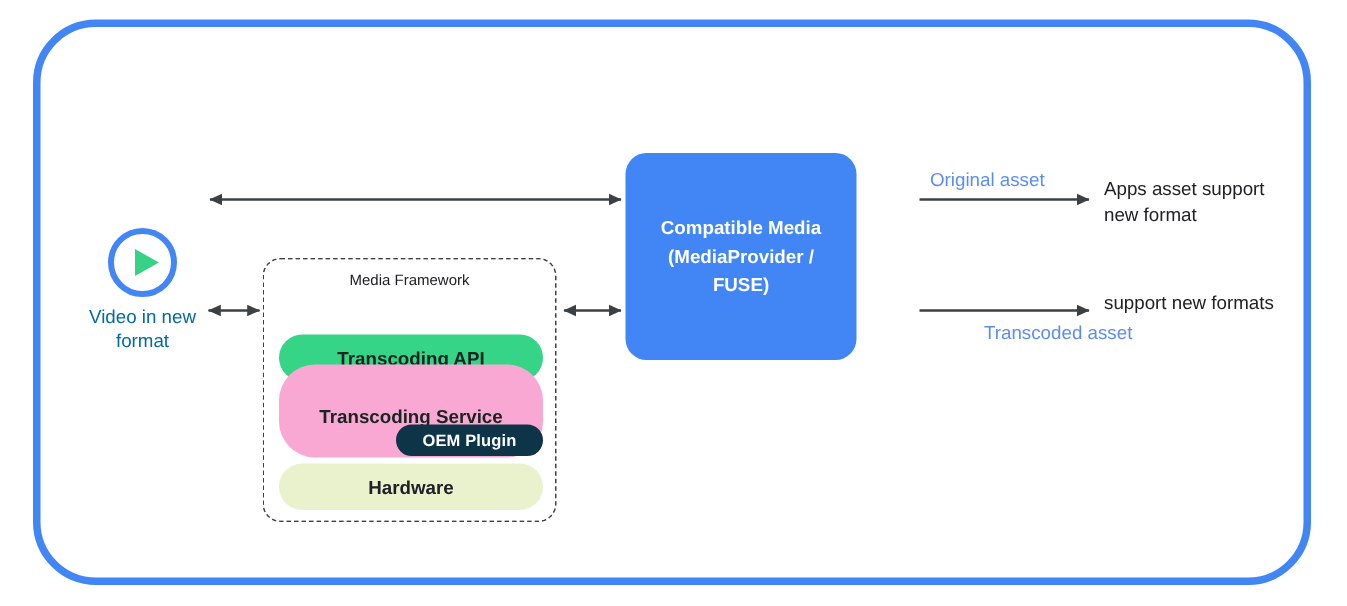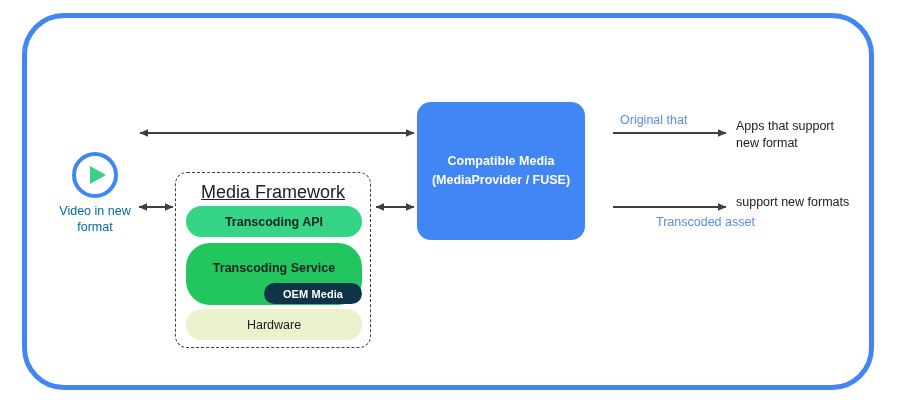--- a/index.html
+++ b/index.html
@@ -76,54 +76,53 @@
     border: 1.6px dashed #3c4043;
     border-radius: 12px;
     background: #ffffff;
   }
   .framework-title {
     position: absolute;
     left: 0;
     top: 9px;
     width: 100%;
     text-align: center;
-    font-size: 18px;
+    font-size: 10px;
     color: #202124;
-    text-decoration: underline;
   }
   .pill {
     position: absolute;
     left: 10px;
     width: 176px;
     box-sizing: border-box;
     display: flex;
     align-items: center;
     justify-content: center;
     border-radius: 24px;
     font-size: 12.5px;
     font-weight: bold;
     color: #18241f;
   }
   .pill-api {
-    top: 33px;
+    top: 50px;
     height: 31px;
     background: #36d487;
   }
   .pill-service {
     top: 70px;
     height: 62px;
-    background: #22c55e;
+    background: #f9a8d4;
     align-items: flex-start;
-    padding-top: 18px;
+    padding-top: 28px;
   }
   .pill-hardware {
     top: 136px;
     height: 31px;
     background: #eaf2cd;
-    font-weight: normal;
+    font-weight: bold;
     color: #202124;
     text-align: right;
   }
   .oem-badge {
     position: absolute;
     left: 88px;
     top: 110px;
     width: 98px;
     height: 21px;
     box-sizing: border-box;
@@ -136,21 +135,21 @@
     font-size: 11px;
     font-weight: bold;
     letter-spacing: .1px;
   }
 
   
   .cmt-box {
     position: absolute;
     left: 417px;
     top: 102px;
-    width: 168px;
+    width: 154px;
     height: 138px;
     box-sizing: border-box;
     border-radius: 14px;
     background: #4285f4;
     display: flex;
     align-items: center;
     justify-content: center;
     padding: 0 10px;
   }
   .cmt-text {
@@ -203,21 +202,21 @@
   </div>
   <div class="video-caption">Video in new format</div>
 
   <div class="framework-box">
     <div class="framework-title">Media Framework</div>
 
     <div class="pill pill-api">Transcoding API</div>
 
     <div class="pill pill-service">Transcoding Service</div>
 
-    <div class="oem-badge">OEM Media</div>
+    <div class="oem-badge">OEM Plugin</div>
 
     <div class="pill pill-hardware">Hardware</div>
   </div>
 
   <div class="cmt-box">
     <div class="cmt-text">
       <div>Compatible Media</div>
       <div>(MediaProvider / FUSE)</div>
     </div>
   </div>
@@ -236,24 +235,24 @@
 
     <line x1="139" y1="207" x2="173" y2="207" stroke="#3c4043" stroke-width="1.8" marker-start="url(#ahStart)" marker-end="url(#ahEnd)"></line>
 
     <line x1="376" y1="207" x2="414" y2="207" stroke="#3c4043" stroke-width="1.8" marker-start="url(#ahStart)" marker-end="url(#ahEnd)"></line>
 
     <line x1="613" y1="133" x2="726" y2="133" stroke="#3c4043" stroke-width="1.8" marker-end="url(#ahEnd)"></line>
 
     <line x1="613" y1="207" x2="726" y2="207" stroke="#3c4043" stroke-width="1.8" marker-end="url(#ahEnd)"></line>
   </svg>
 
-  <div class="asset-label asset-original">Original that</div>
+  <div class="asset-label asset-original">Original asset</div>
   <div class="asset-label asset-transcoded">Transcoded asset</div>
 
   <div class="apps-label apps-support">
-    <div>Apps that support</div>
+    <div>Apps asset support</div>
     <div>new format</div>
   </div>
   <div class="apps-label apps-nosupport">
     <div>support new formats</div>
   </div>
 
 </div>
 
 </body></html>

